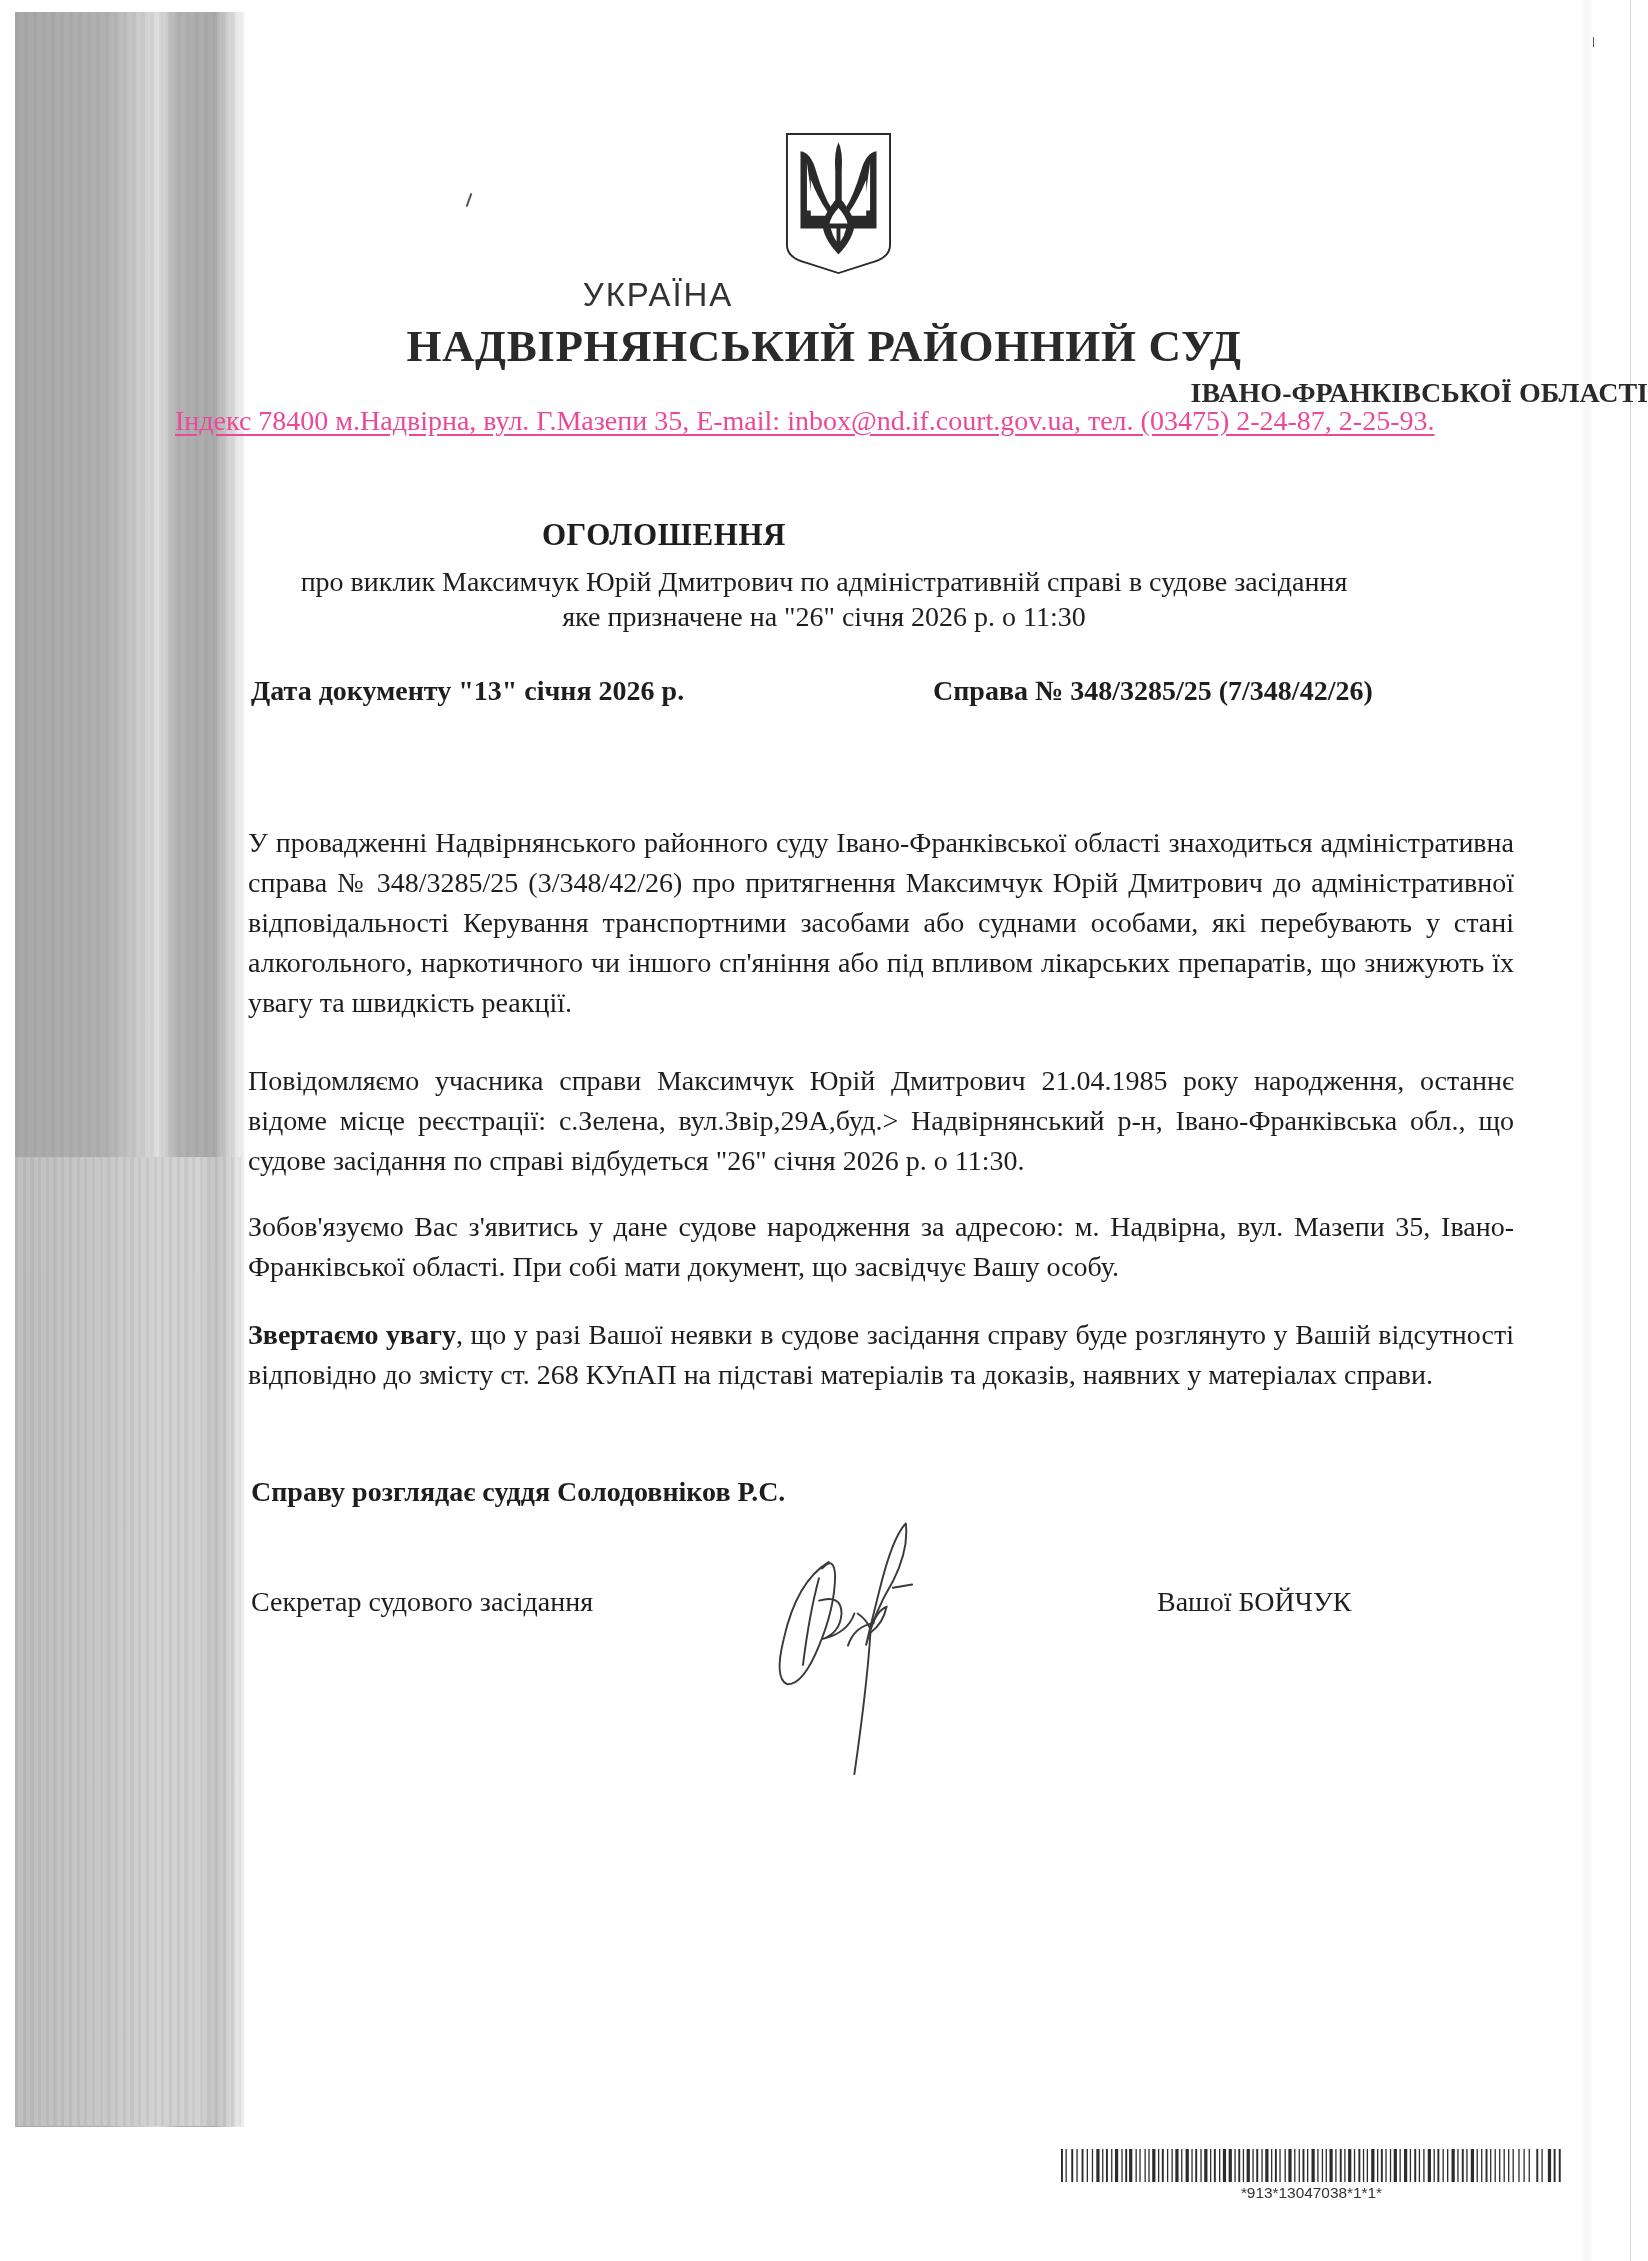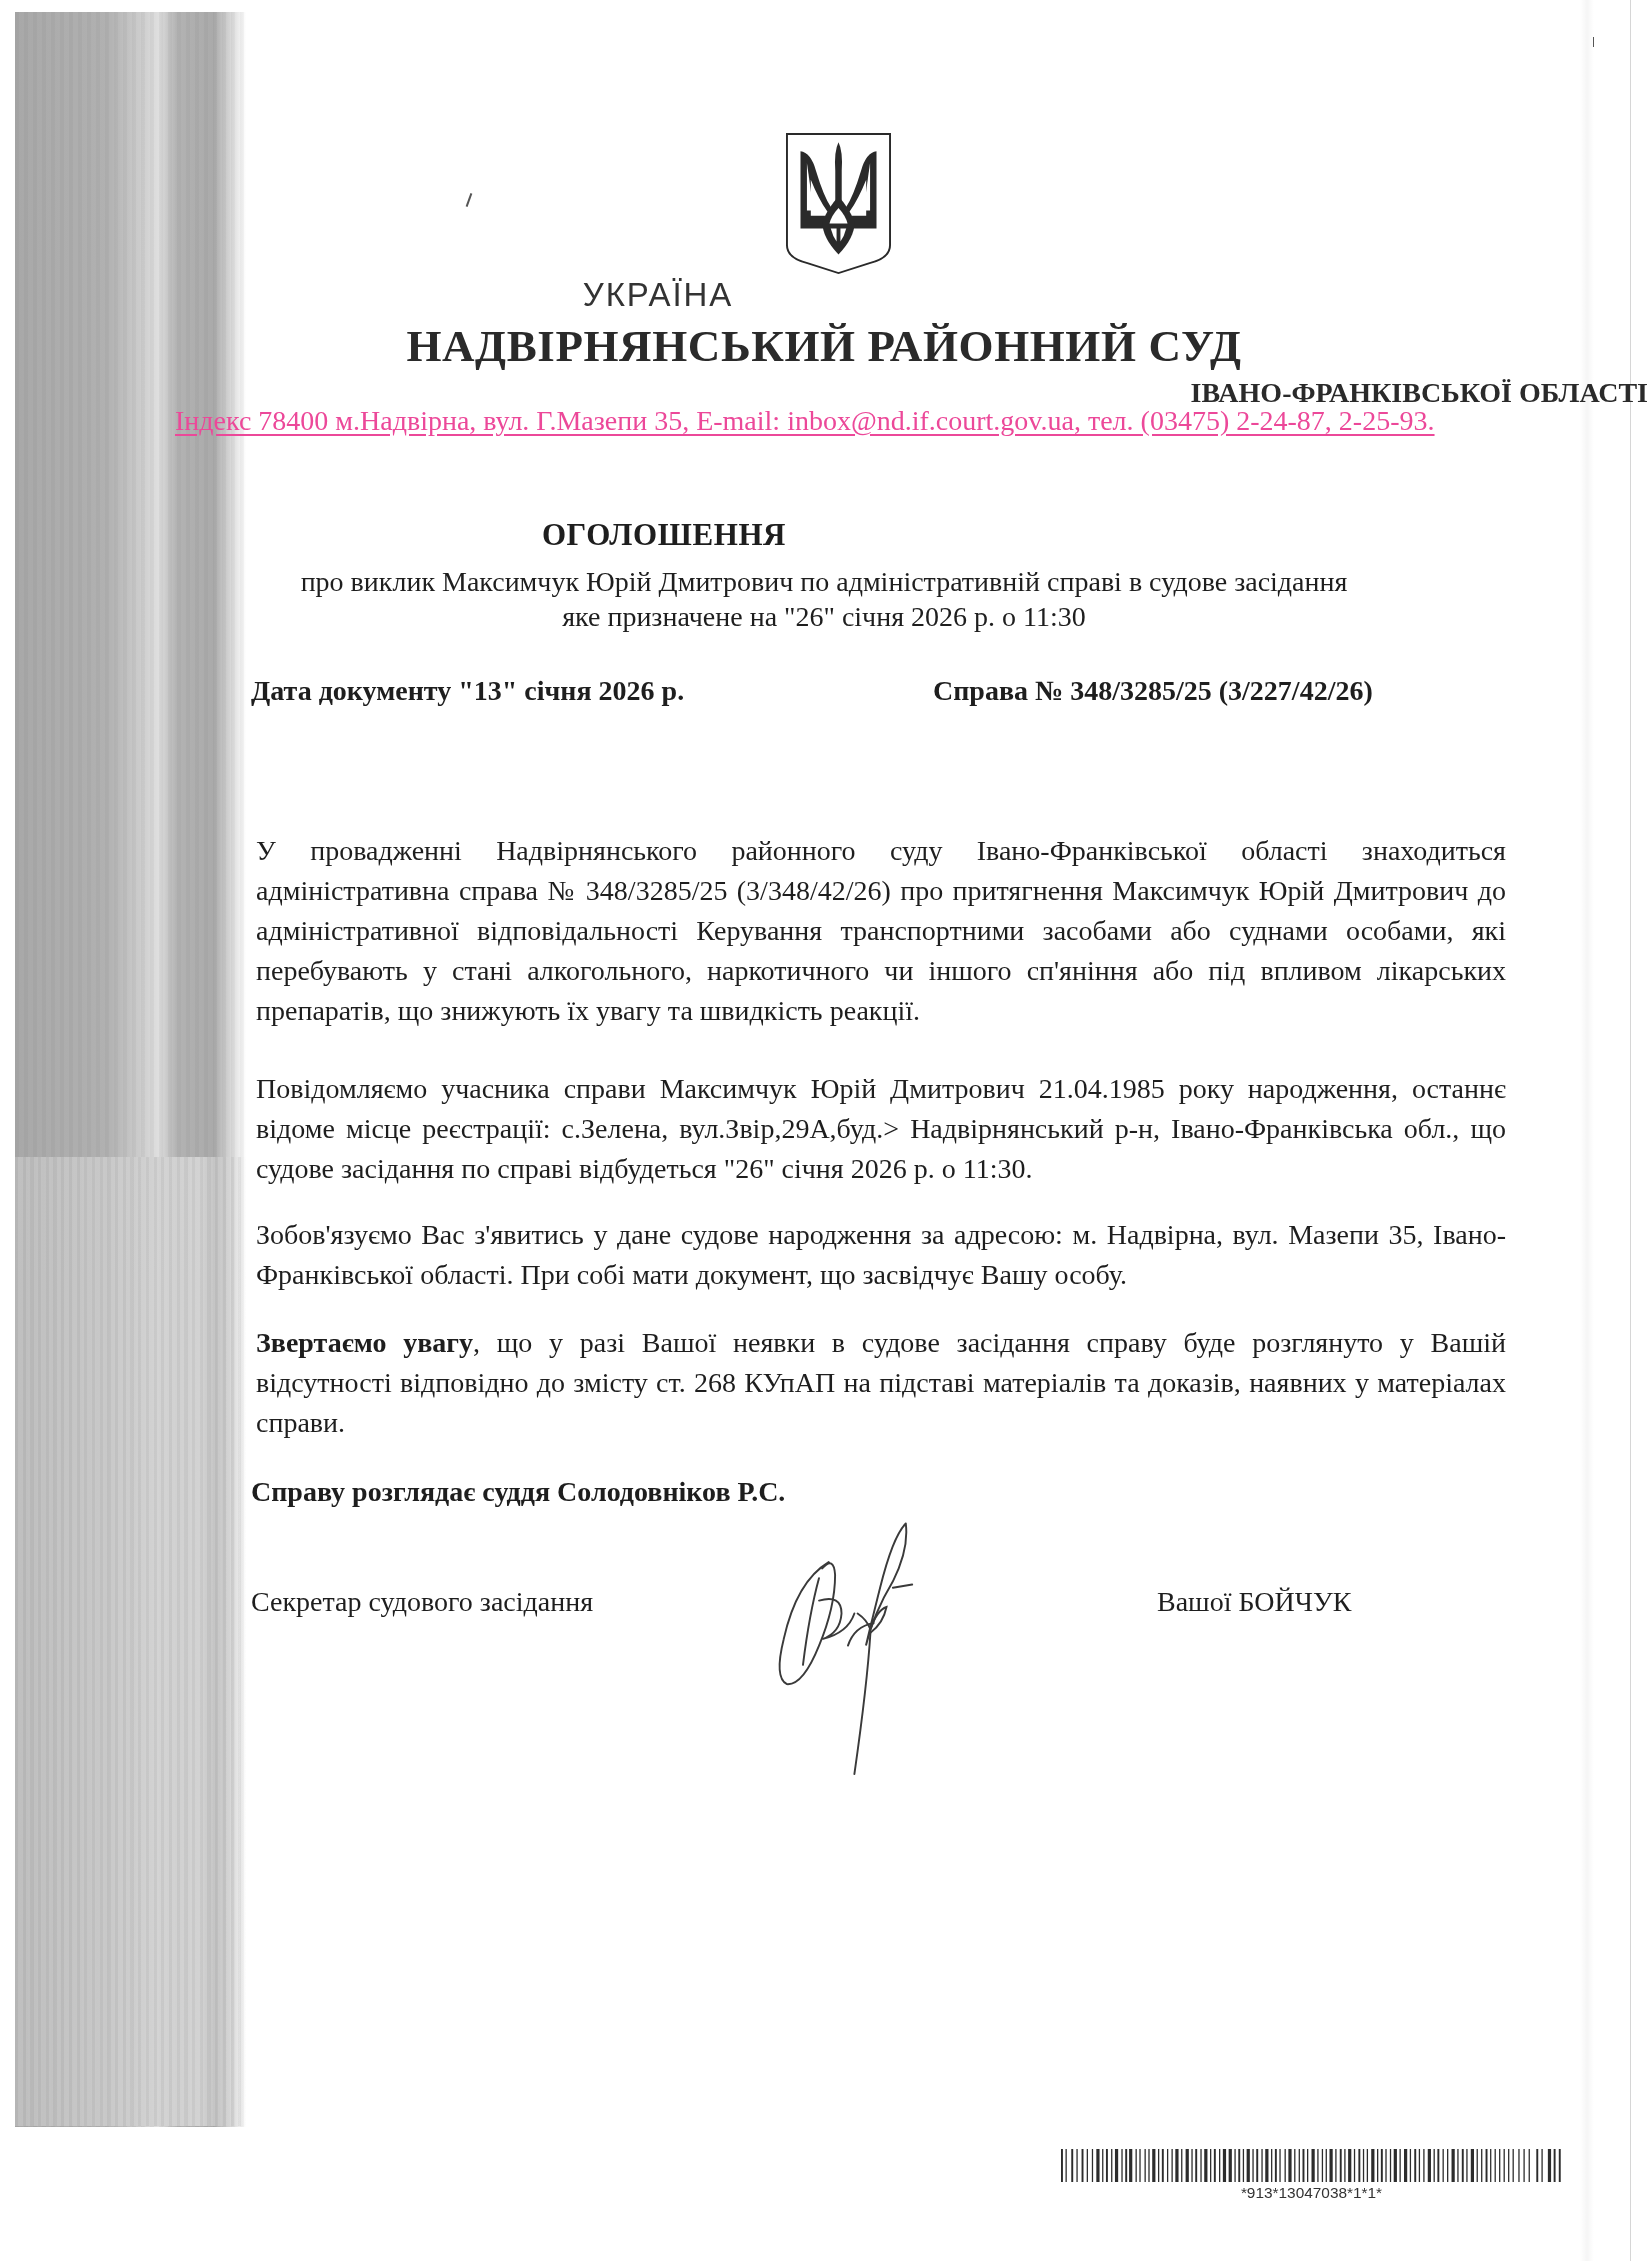--- a/index.html
+++ b/index.html
@@ -77,21 +77,21 @@
 
   .para {
     position: absolute; left: 248px; width: 1266px;
     font-size: 28px; line-height: 40px; text-align: justify;
     text-indent: 0;
   }
   .p1 { top: 823px; }
   .p2 { top: 1061px; }
   .p3 { top: 1207px; }
   .p4 { top: 1315px; }
-  .para p { margin: 8px; text-indent: 1.3px; }
+  .para p { margin: 0; text-indent: 1.3px; }
   .para.p1 p, .para.p2 p, .para.p3 p, .para.p4 p { text-indent: 0; }
 
   .judge {
     position: absolute; left: 251px; top: 1476px; font-size: 28px; font-weight: bold; white-space: nowrap;
   }
   .secretary-label {
     position: absolute; left: 251px; top: 1586px; font-size: 28px; white-space: nowrap;
   }
   .secretary-name {
     position: absolute; left: 1157px; top: 1586px; font-size: 28px; white-space: nowrap;
@@ -141,21 +141,21 @@
 <div class="country">УКРАЇНА</div>
 <div class="court-name">НАДВІРНЯНСЬКИЙ РАЙОННИЙ СУД</div>
 <div class="region">ІВАНО-ФРАНКІВСЬКОЇ ОБЛАСТІ</div>
 <div class="contacts">Індекс 78400 м.Надвірна, вул. Г.Мазепи 35, E-mail: inbox@nd.if.court.gov.ua, тел. (03475) 2-24-87, 2-25-93.</div>
 
 <div class="notice-title">ОГОЛОШЕННЯ</div>
 <div class="notice-sub l1">про виклик Максимчук Юрій Дмитрович  по адміністративній справі в судове засідання</div>
 <div class="notice-sub l2">яке призначене на "26" січня 2026 р. о 11:30</div>
 
 <div class="meta-row left">Дата документу "13" січня 2026 р.</div>
-<div class="meta-row right">Справа № 348/3285/25 (3/227/42/26)</div>
+<div class="meta-row right">Справа № 348/3285/25 (7/348/42/26)</div>
 
 <div class="para p1">
   <p style="text-indent:0"><span style="display:inline-block;width:0"></span><span>У провадженні Надвірнянського районного суду Івано-Франківської області знаходиться адміністративна справа № 348/3285/25 (3/348/42/26) про притягнення Максимчук Юрій Дмитрович  до адміністративної відповідальності Керування транспортними засобами або суднами особами, які перебувають у стані алкогольного, наркотичного чи іншого сп'яніння або під впливом лікарських препаратів, що знижують їх увагу та швидкість реакції.</span></p>
 </div>
 <div class="para p2">
   <p><span>Повідомляємо учасника справи Максимчук Юрій Дмитрович  21.04.1985 року народження, останнє відоме місце реєстрації: с.Зелена, вул.Звір,29А,буд.&gt; Надвірнянський р-н, Івано-Франківська обл., що судове засідання по справі відбудеться "26" січня 2026 р. о 11:30.</span></p>
 </div>
 <div class="para p3">
   <p><span>Зобов'язуємо Вас з'явитись у дане судове народження за адресою: м. Надвірна, вул. Мазепи 35, Івано-Франківської області. При собі мати документ, що засвідчує Вашу особу.</span></p>
 </div>

